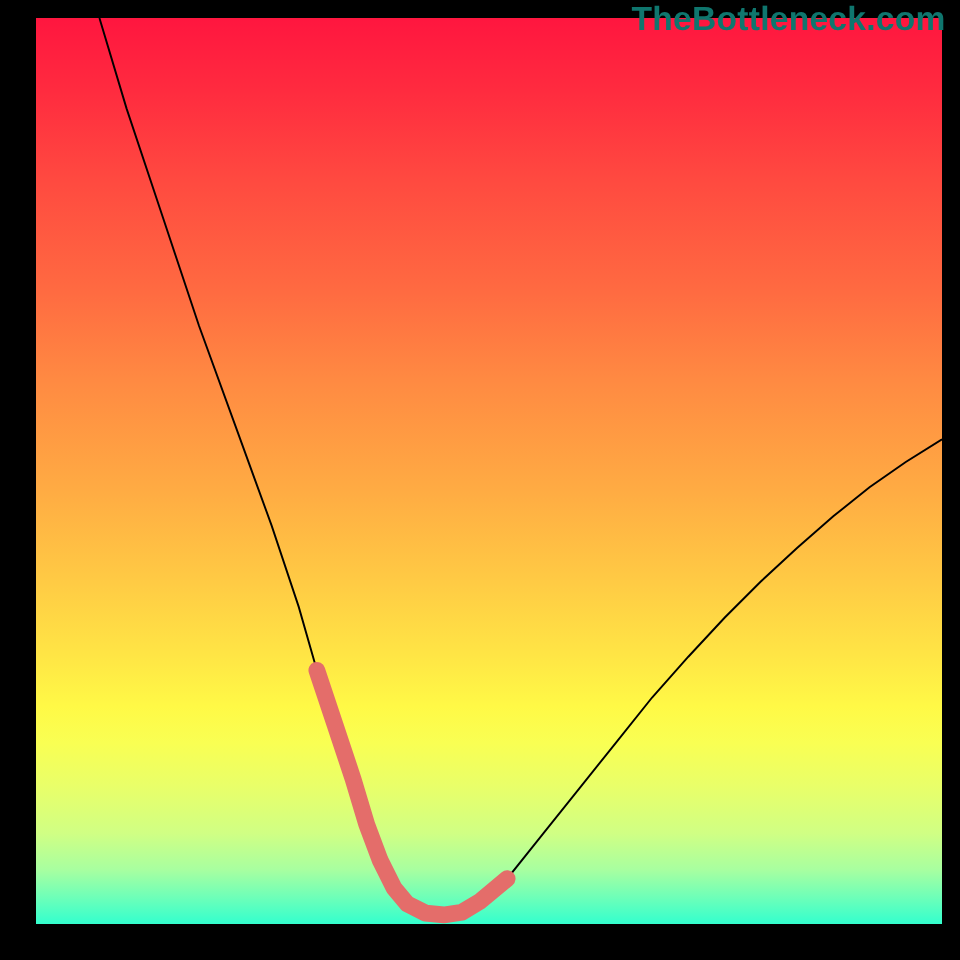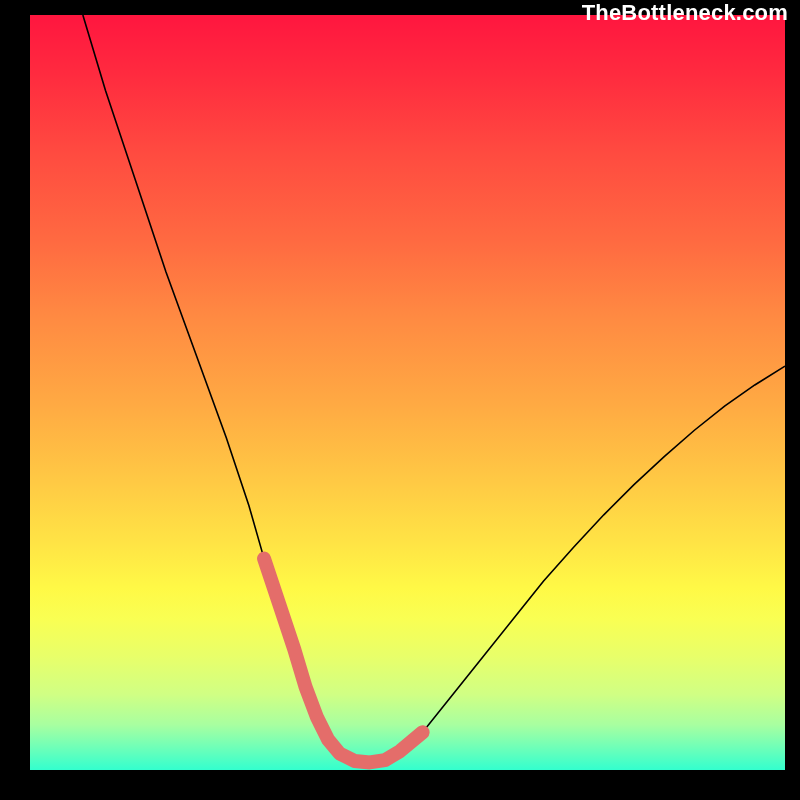--- a/index.html
+++ b/index.html
@@ -33,23 +33,23 @@
       #d0ff84 90%,
       #a8ffa0 94%,
       #6fffb8 97%,
       #33ffce 100%
     );
   }
   .watermark {
     position: absolute;
     top: 0;
     right: 12px;
-    font-size: 22px;
+    font-size: 28px;
     font-weight: 600;
-    color: #ffffff;
+    color: #0f766e;
     letter-spacing: 0.2px;
   }
   svg.plot {
     position: absolute;
     left: 0;
     top: 0;
     width: 755px;
     height: 755px;
   }
 </style>

